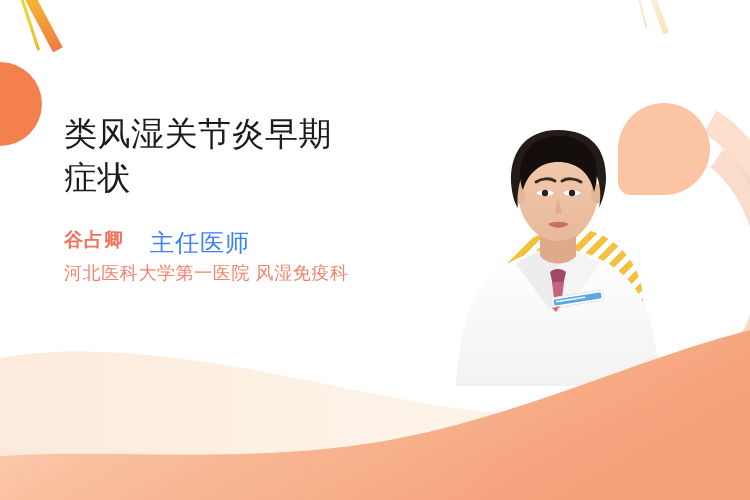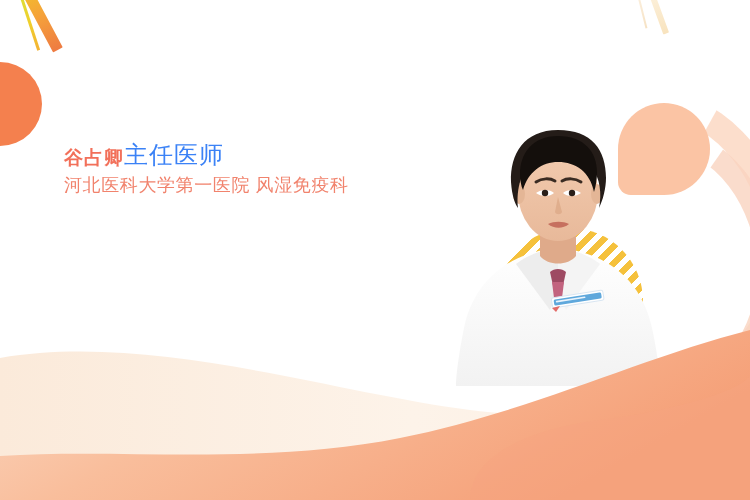--- a/index.html
+++ b/index.html
@@ -142,22 +142,22 @@
     line-height: 44px;
     font-weight: 400;
     color: #1B1B1B;
     letter-spacing: 0.5px;
     white-space: pre-line;
     margin: 0;
   }
   .byline {
     margin-top: 27px;
     display: flex;
-    align-items: flex-end;
-    gap: 0;
+    align-items: flex-start;
+    gap: 26px;
   }
   .doctor-name {
     font-size: 19px;
     font-weight: 700;
     color: #F2705A;
     letter-spacing: 1px;
   }
   .doctor-title {
     font-size: 24px;
     font-weight: 400;
@@ -272,20 +272,22 @@
 
       <path d="M0 78 C 150 52, 330 112, 470 130 C 600 146, 690 120, 750 78 L750 220 L0 220 Z" fill="url(#waveCream)"></path>
 
       <path d="M0 176 C 120 168, 260 186, 400 158 C 530 132, 640 78, 750 50 L750 220 L0 220 Z" fill="url(#waveSalmon)"></path>
 
       <path d="M470 220 C 470 180, 520 150, 600 140 C 680 130, 740 110, 750 96 L750 220 Z" fill="#F6A480" opacity="0.45"></path>
     </svg>
   </div>
 
   <div class="text-block">
+    <h1 class="headline">类风湿关节炎早期
+症状</h1>
     <div class="byline">
       <span class="doctor-name">谷占卿</span>
       <span class="doctor-title">主任医师</span>
     </div>
     <div class="affiliation">河北医科大学第一医院  风湿免疫科</div>
   </div>
 
 </div>
 
 </body></html>

